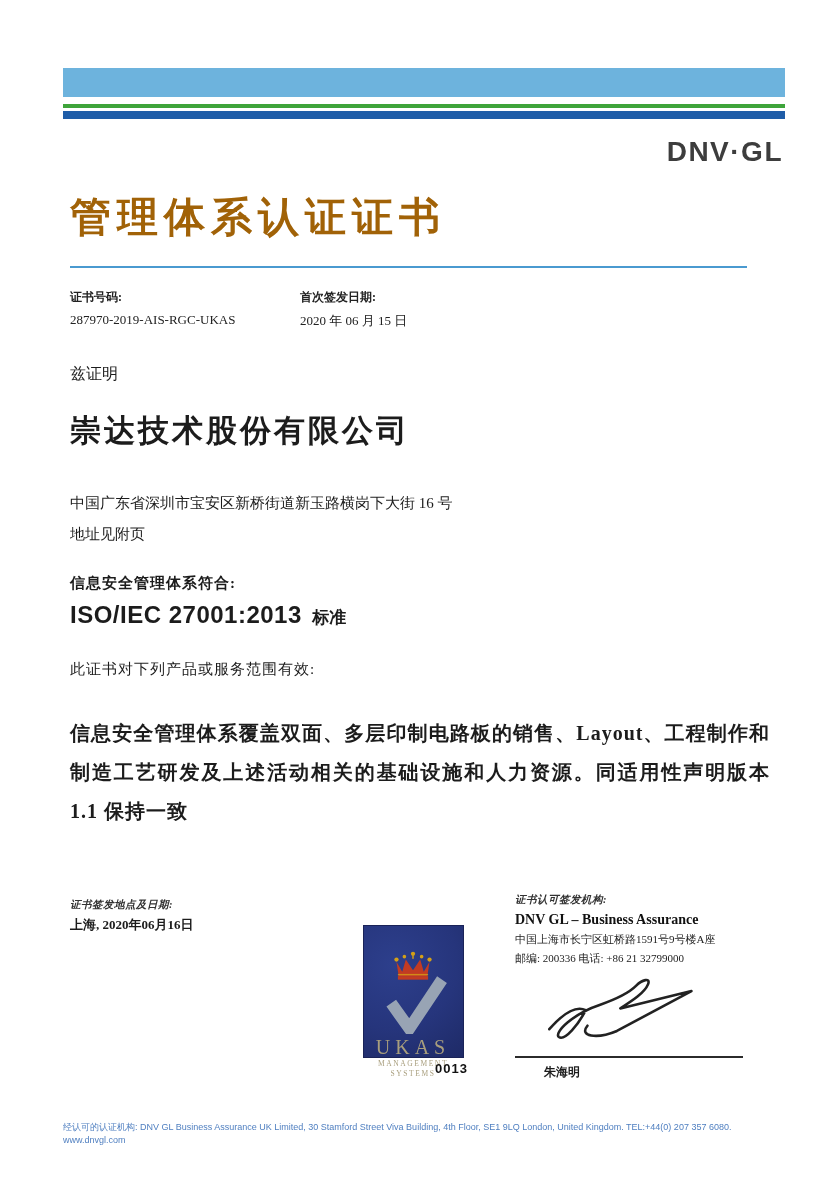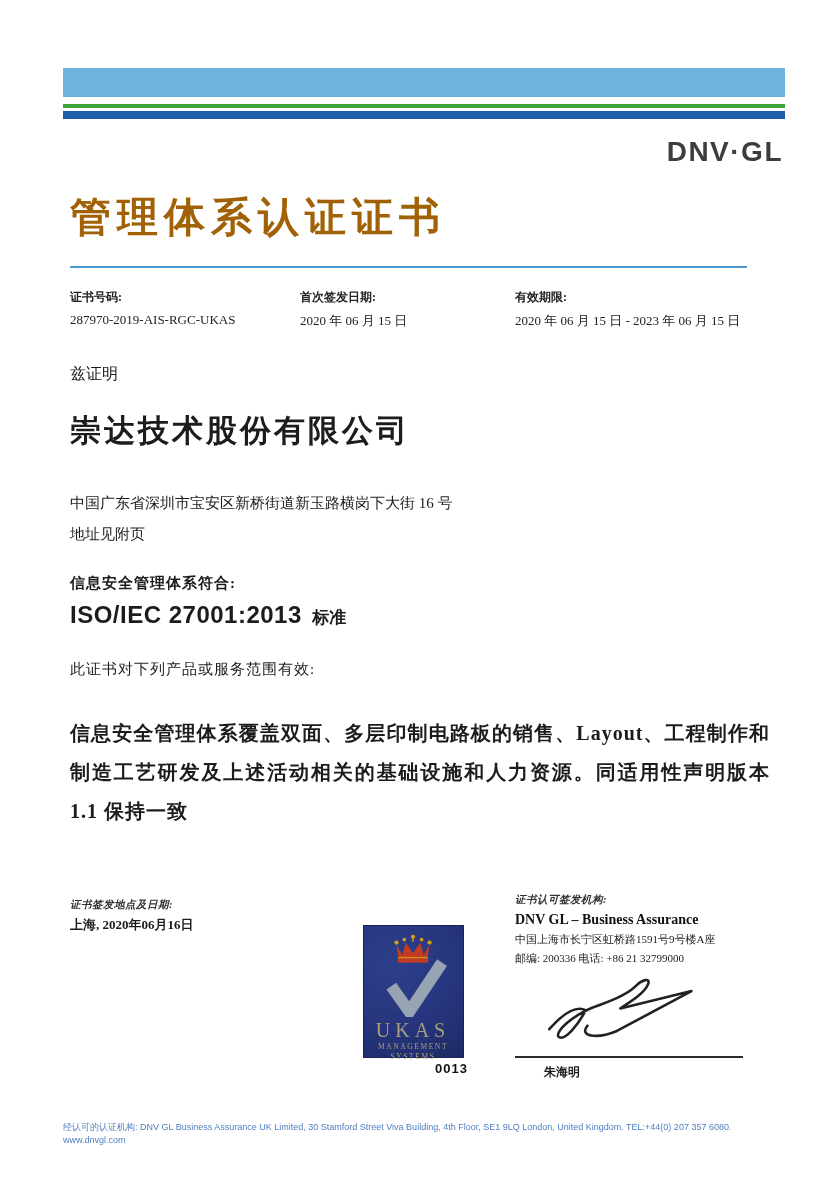--- a/index.html
+++ b/index.html
@@ -53,21 +53,21 @@
   .issue-col { width: 288px; padding-top: 5px; }
   .small-label { font-size: 10.5px; font-weight: 600; color: #333; letter-spacing: 0.5px; font-style: italic; }
   .issue-place { font-size: 13px; font-weight: 700; margin-top: 4px; }
   
   .badge-col { width: 110px; padding-top: 32px; text-align: center; }
   .ukas-badge {
     width: 101px; height: 133px; margin: 0 auto;
     background: #26357c;
     background-image: radial-gradient(circle at 30% 30%, #2d3f8c 0%, #26357c 55%, #1e2a66 100%);
     display: flex; flex-direction: column; align-items: center;
-    padding-top: 8px;
+    padding-top: 25px;
     box-shadow: inset 0 0 0 1px #1a2358;
   }
   .ukas-word {
     font-family: "Liberation Serif", serif;
     color: #a89e7d; font-size: 20px; letter-spacing: 5px; margin-top: 2px; font-weight: 400;
   }
   .ukas-sub { color: #a89e7d; font-size: 7.5px; letter-spacing: 1.6px; line-height: 10px; }
   .ukas-number { font-size: 13px; font-weight: 700; color: #111; margin-top: 3px; letter-spacing: 1px; font-family: "Liberation Sans", sans-serif; text-align: right; }
   .crown-wrap { height: 32px; }
   .check-wrap { margin-top: -6px; height: 58px; }
@@ -101,24 +101,20 @@
 <div class="title-rule"></div>
 
 <div class="meta">
   <div class="meta-col1">
     <div class="meta-label">证书号码:</div>
     <div class="meta-value">287970-2019-AIS-RGC-UKAS</div>
   </div>
   <div class="meta-col2">
     <div class="meta-label">首次签发日期:</div>
     <div class="meta-value">2020 年 06 月 15 日</div>
-  </div>
-  <div class="meta-col3">
-    <div class="meta-label">有效期限:</div>
-    <div class="meta-value">2020 年 06 月 15 日 - 2023 年 06 月 15 日</div>
   </div>
 </div>
 
 <div class="certify">兹证明</div>
 <div class="company">崇达技术股份有限公司</div>
 <div class="address">
   <div>中国广东省深圳市宝安区新桥街道新玉路横岗下大街 16 号</div>
   <div>地址见附页</div>
 </div>
 <div class="system">信息安全管理体系符合:</div>

